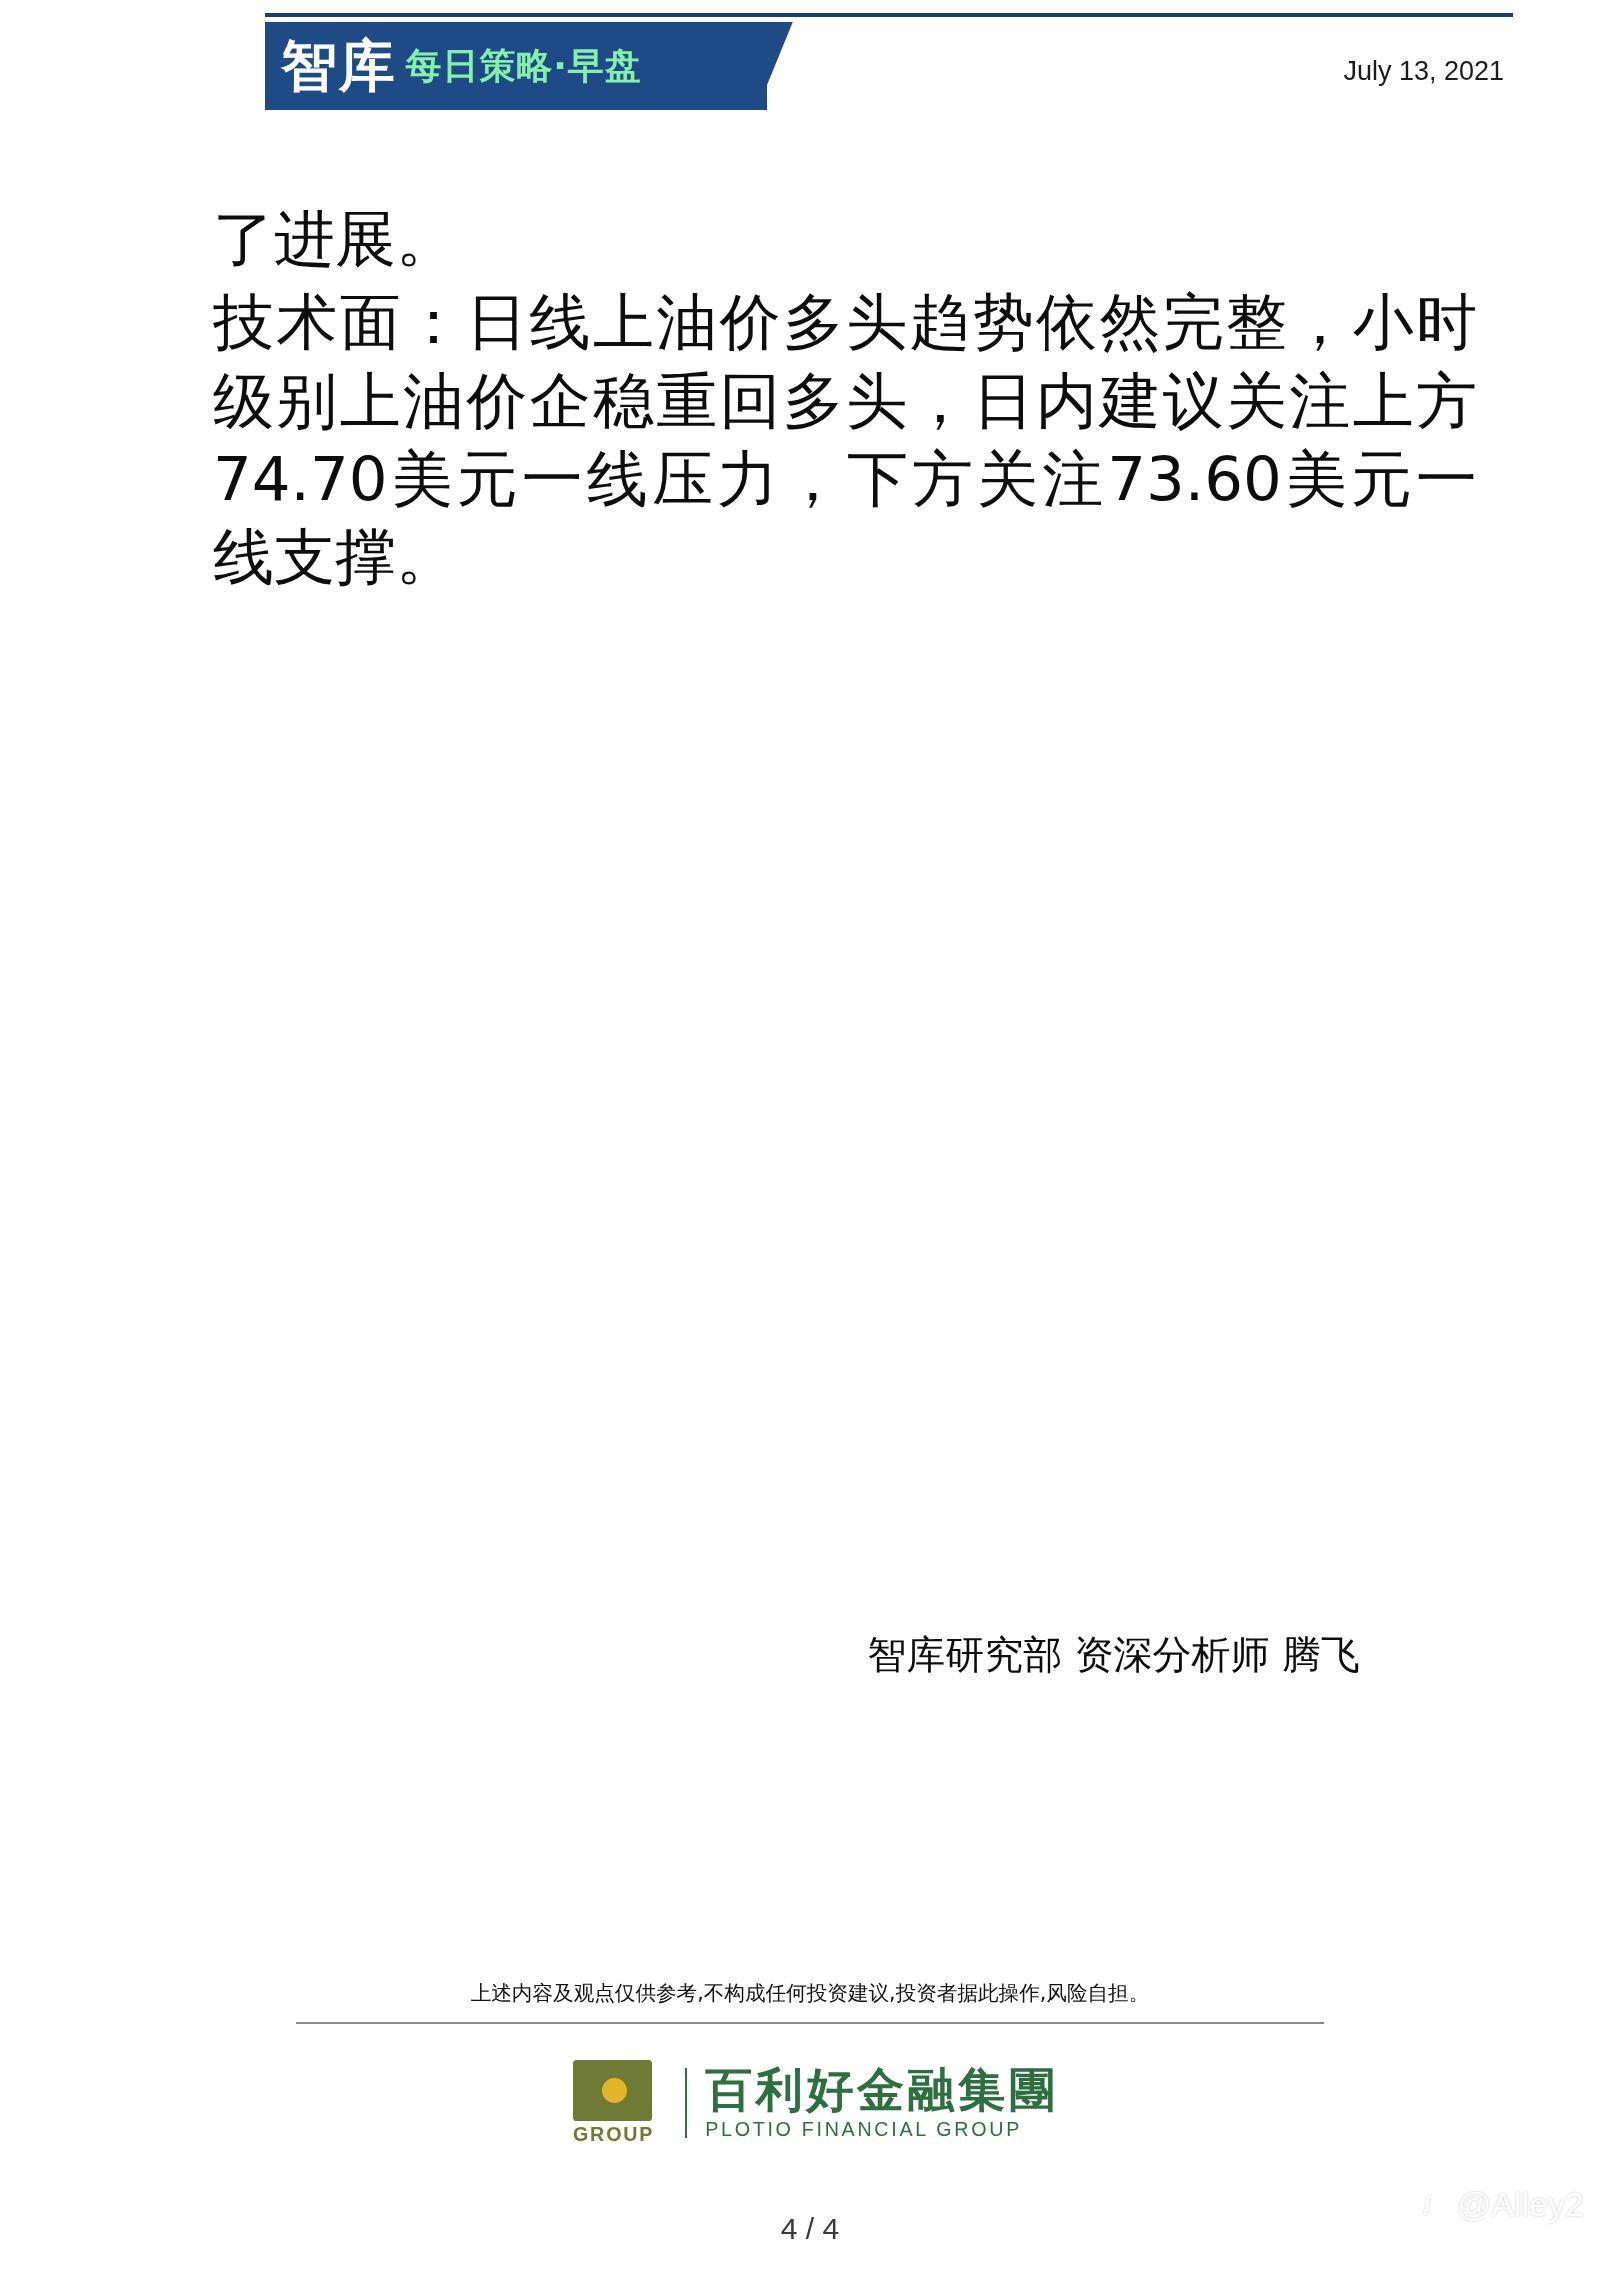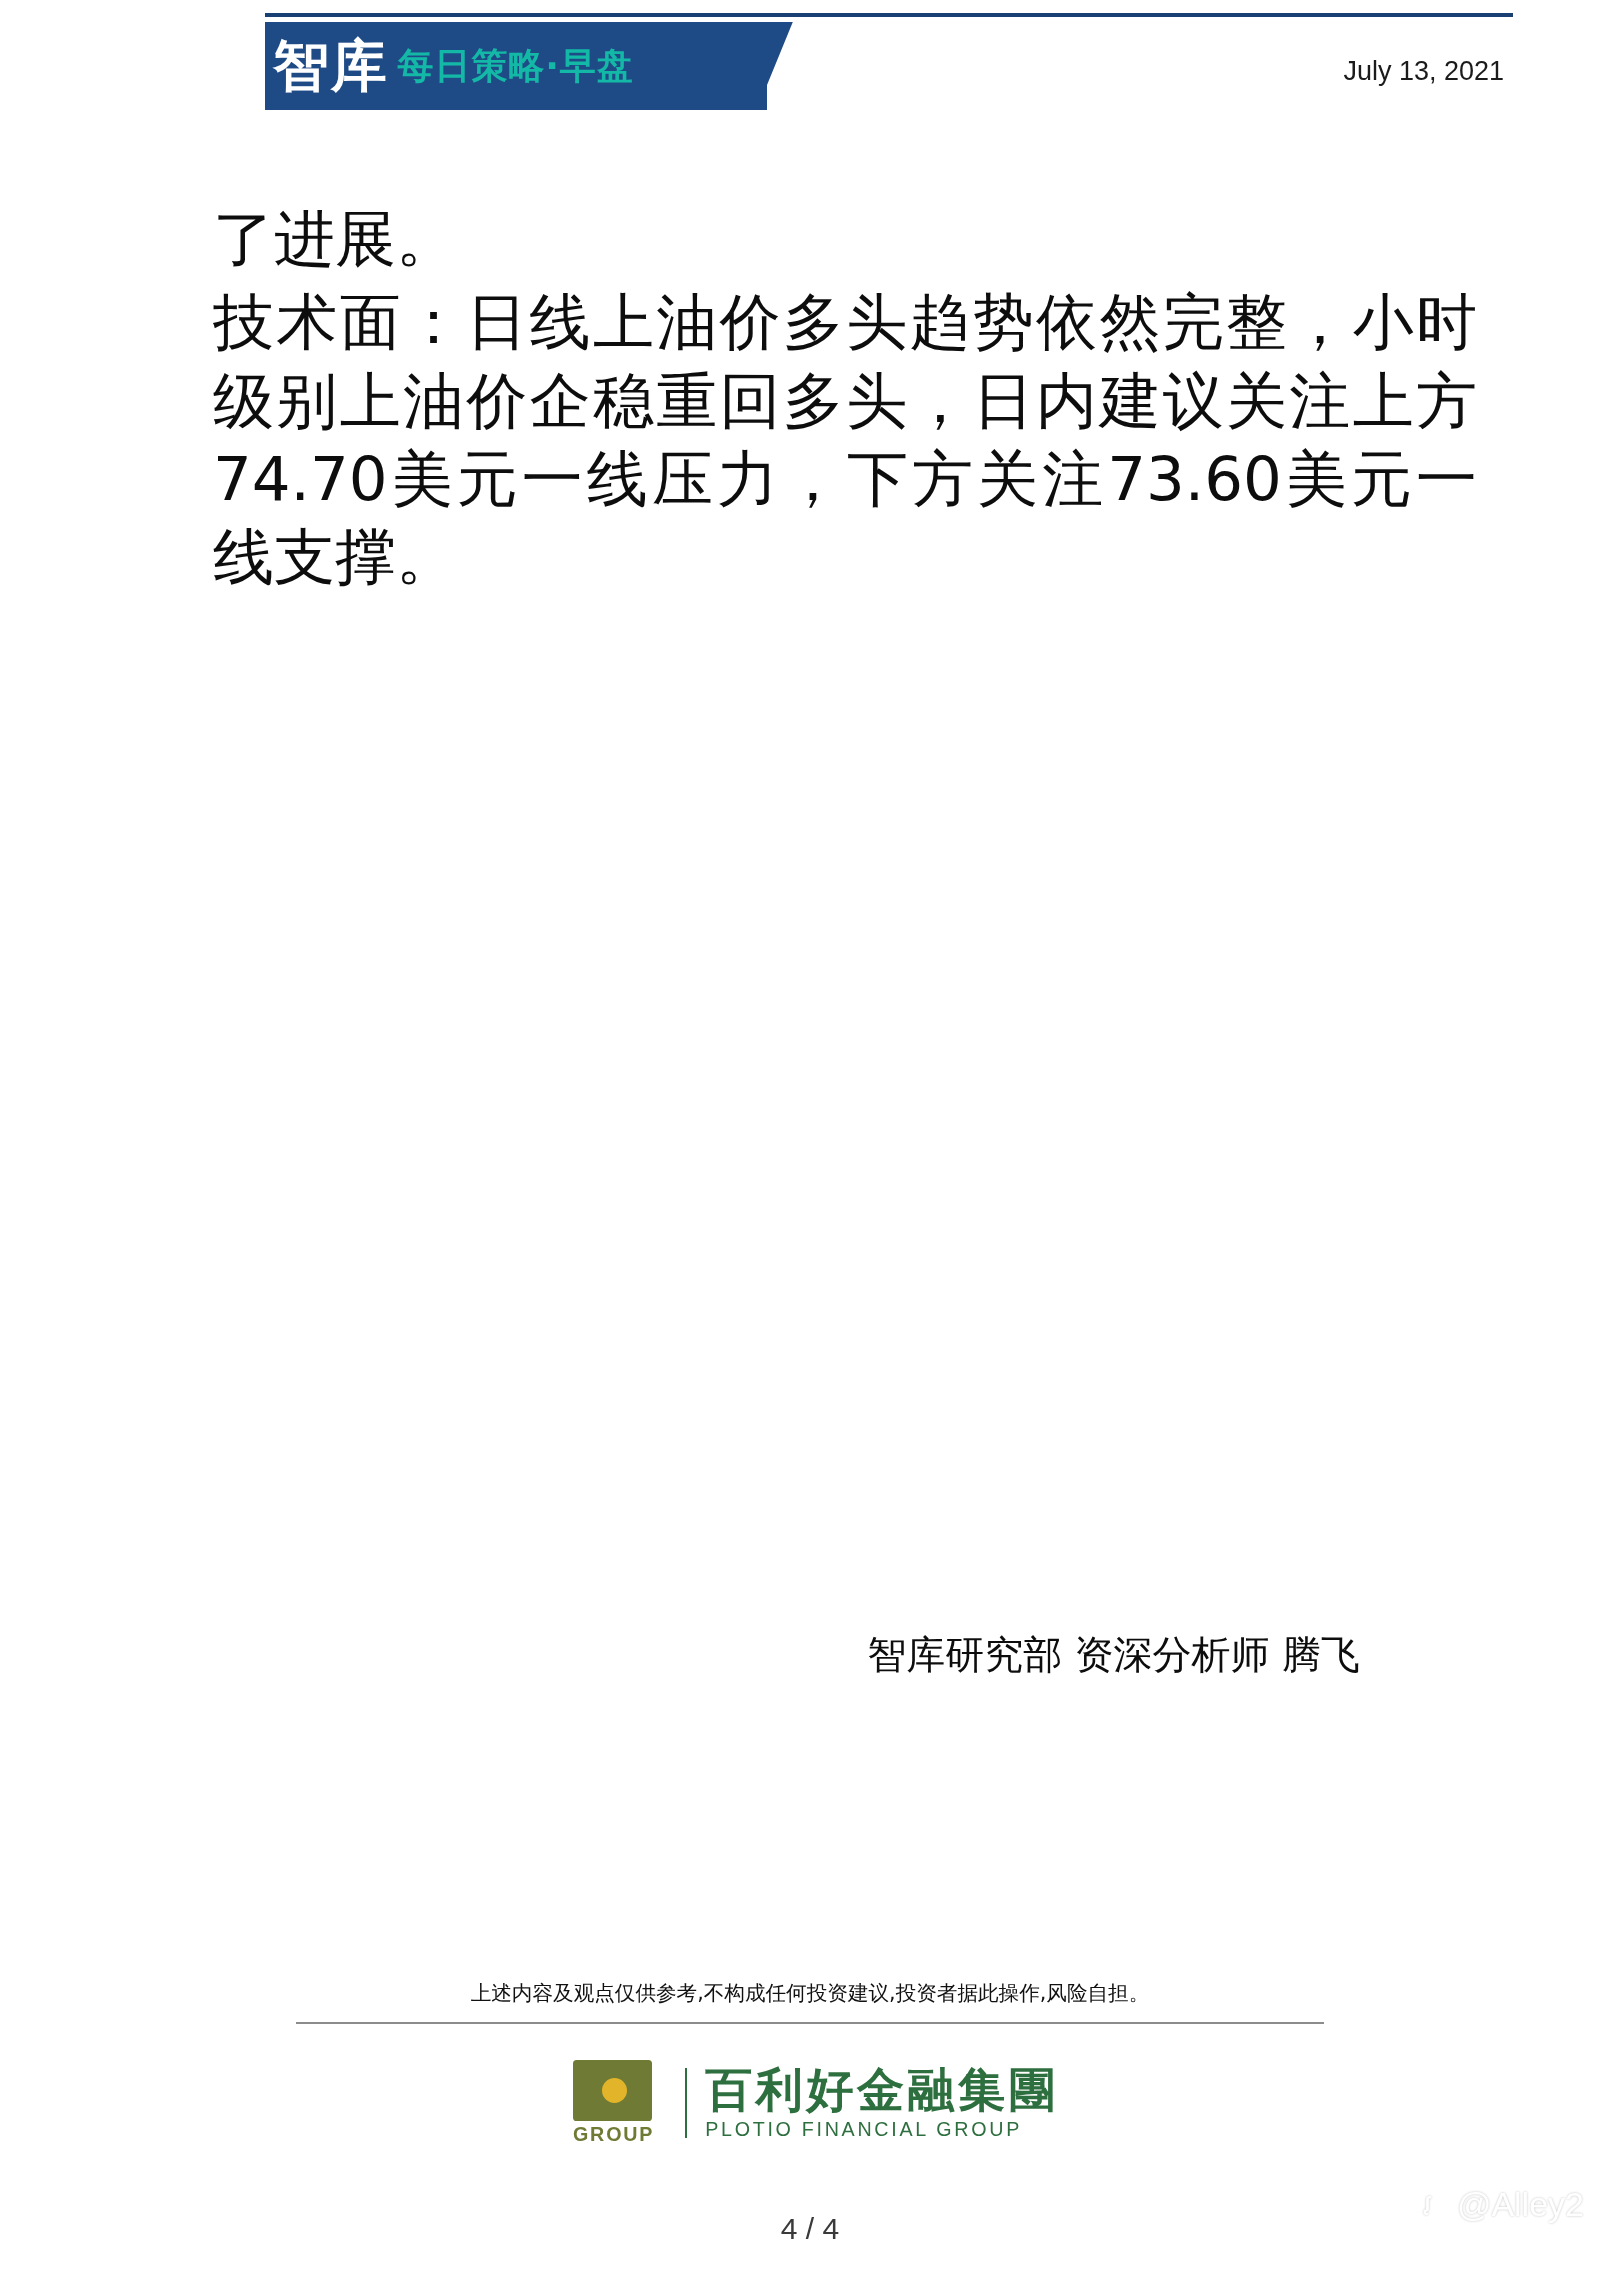--- a/index.html
+++ b/index.html
@@ -31,34 +31,34 @@
   }
   .logo-badge {
     position: absolute;
     left: 265px;
     top: 21.5px;
     width: 502px;
     height: 88px;
     background: #1e4a86;
     display: flex;
     align-items: center;
-    padding-left: 8px;
+    padding-left: 16px;
     box-sizing: border-box;
     transform: skewX(0deg);
   }
   .logo-badge .logo-main {
     color: #ffffff;
     font-size: 56px;
     font-weight: bold;
     letter-spacing: 1.8px;
     line-height: 1;
     font-family: "DejaVu Sans", "Liberation Sans", sans-serif;
   }
   .logo-badge .logo-sub {
-    color: #14b8a6;
+    color: #86efac;
     font-size: 36px;
     font-weight: bold;
     margin-left: 9px;
     letter-spacing: 0.9px;
     line-height: 1;
     font-family: "DejaVu Sans", "Liberation Sans", sans-serif;
   }
   .logo-tail {
     position: absolute;
     left: 757px;

